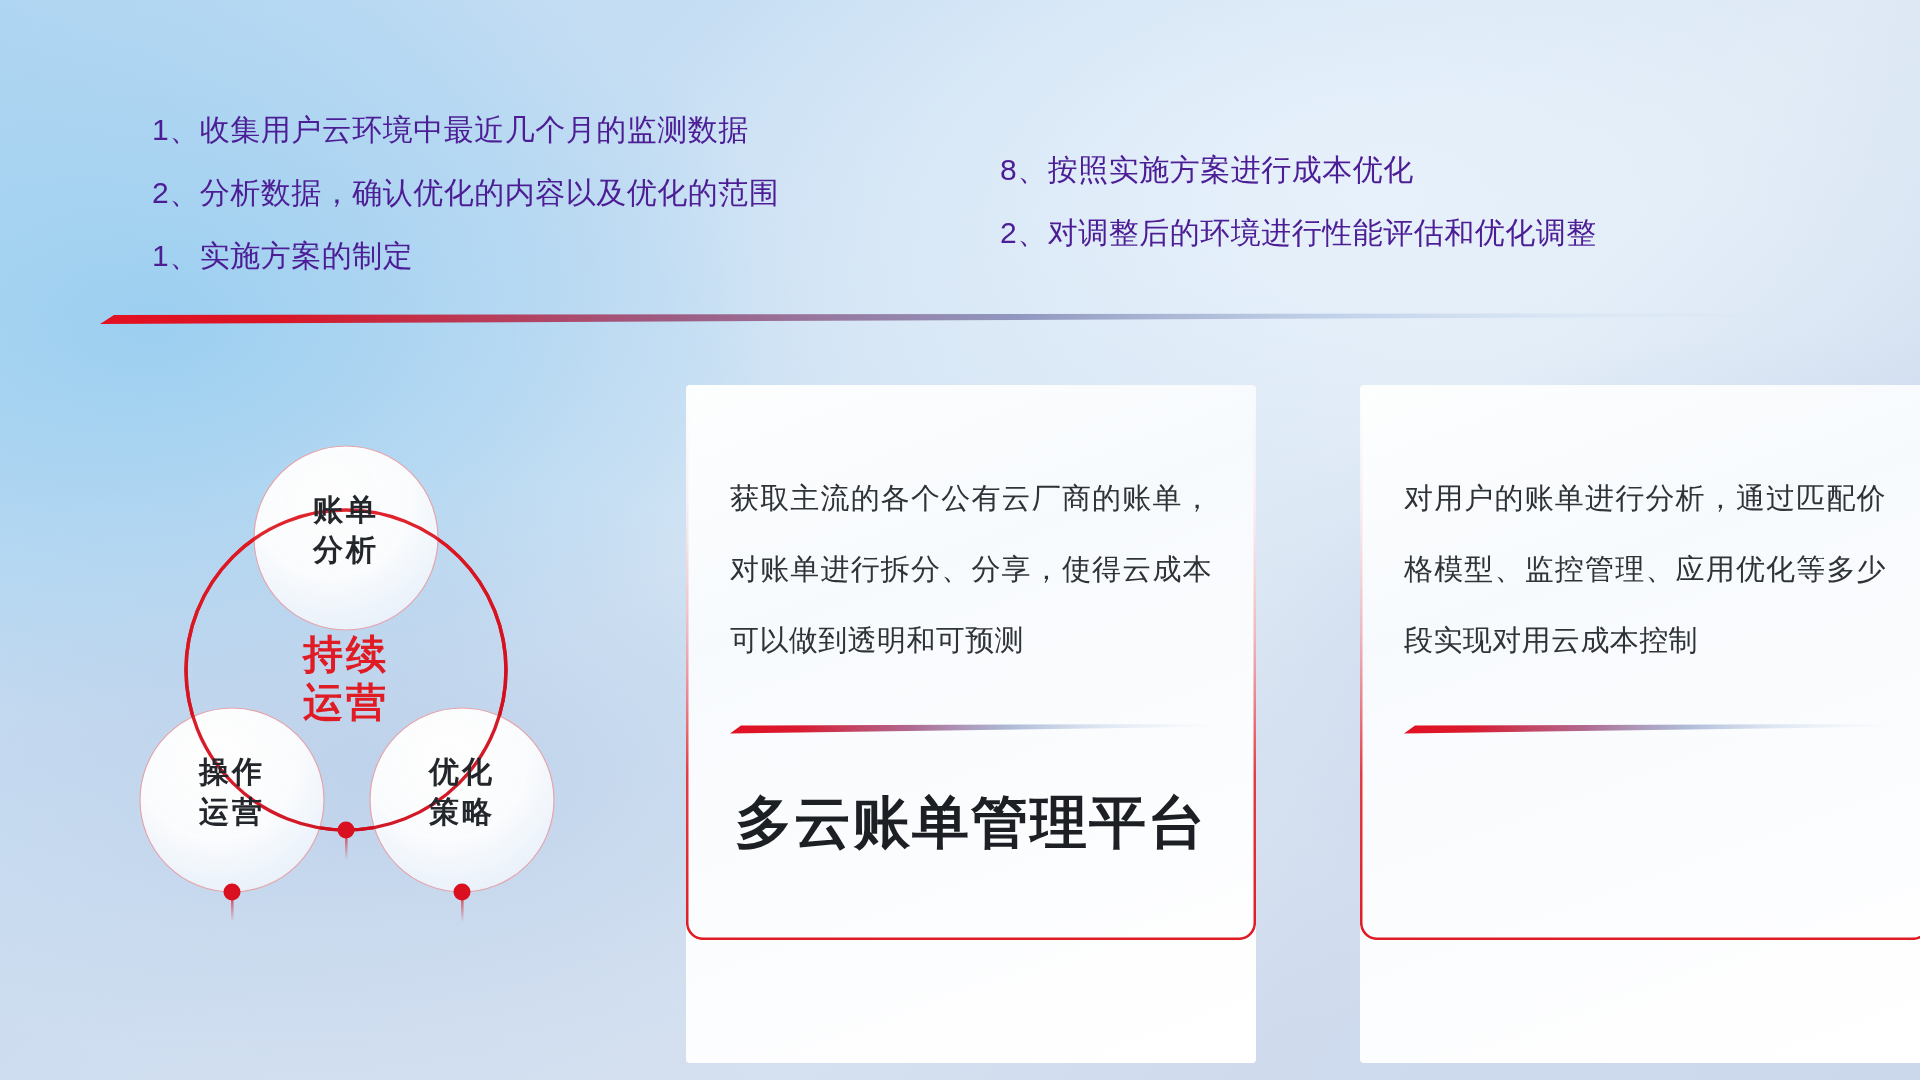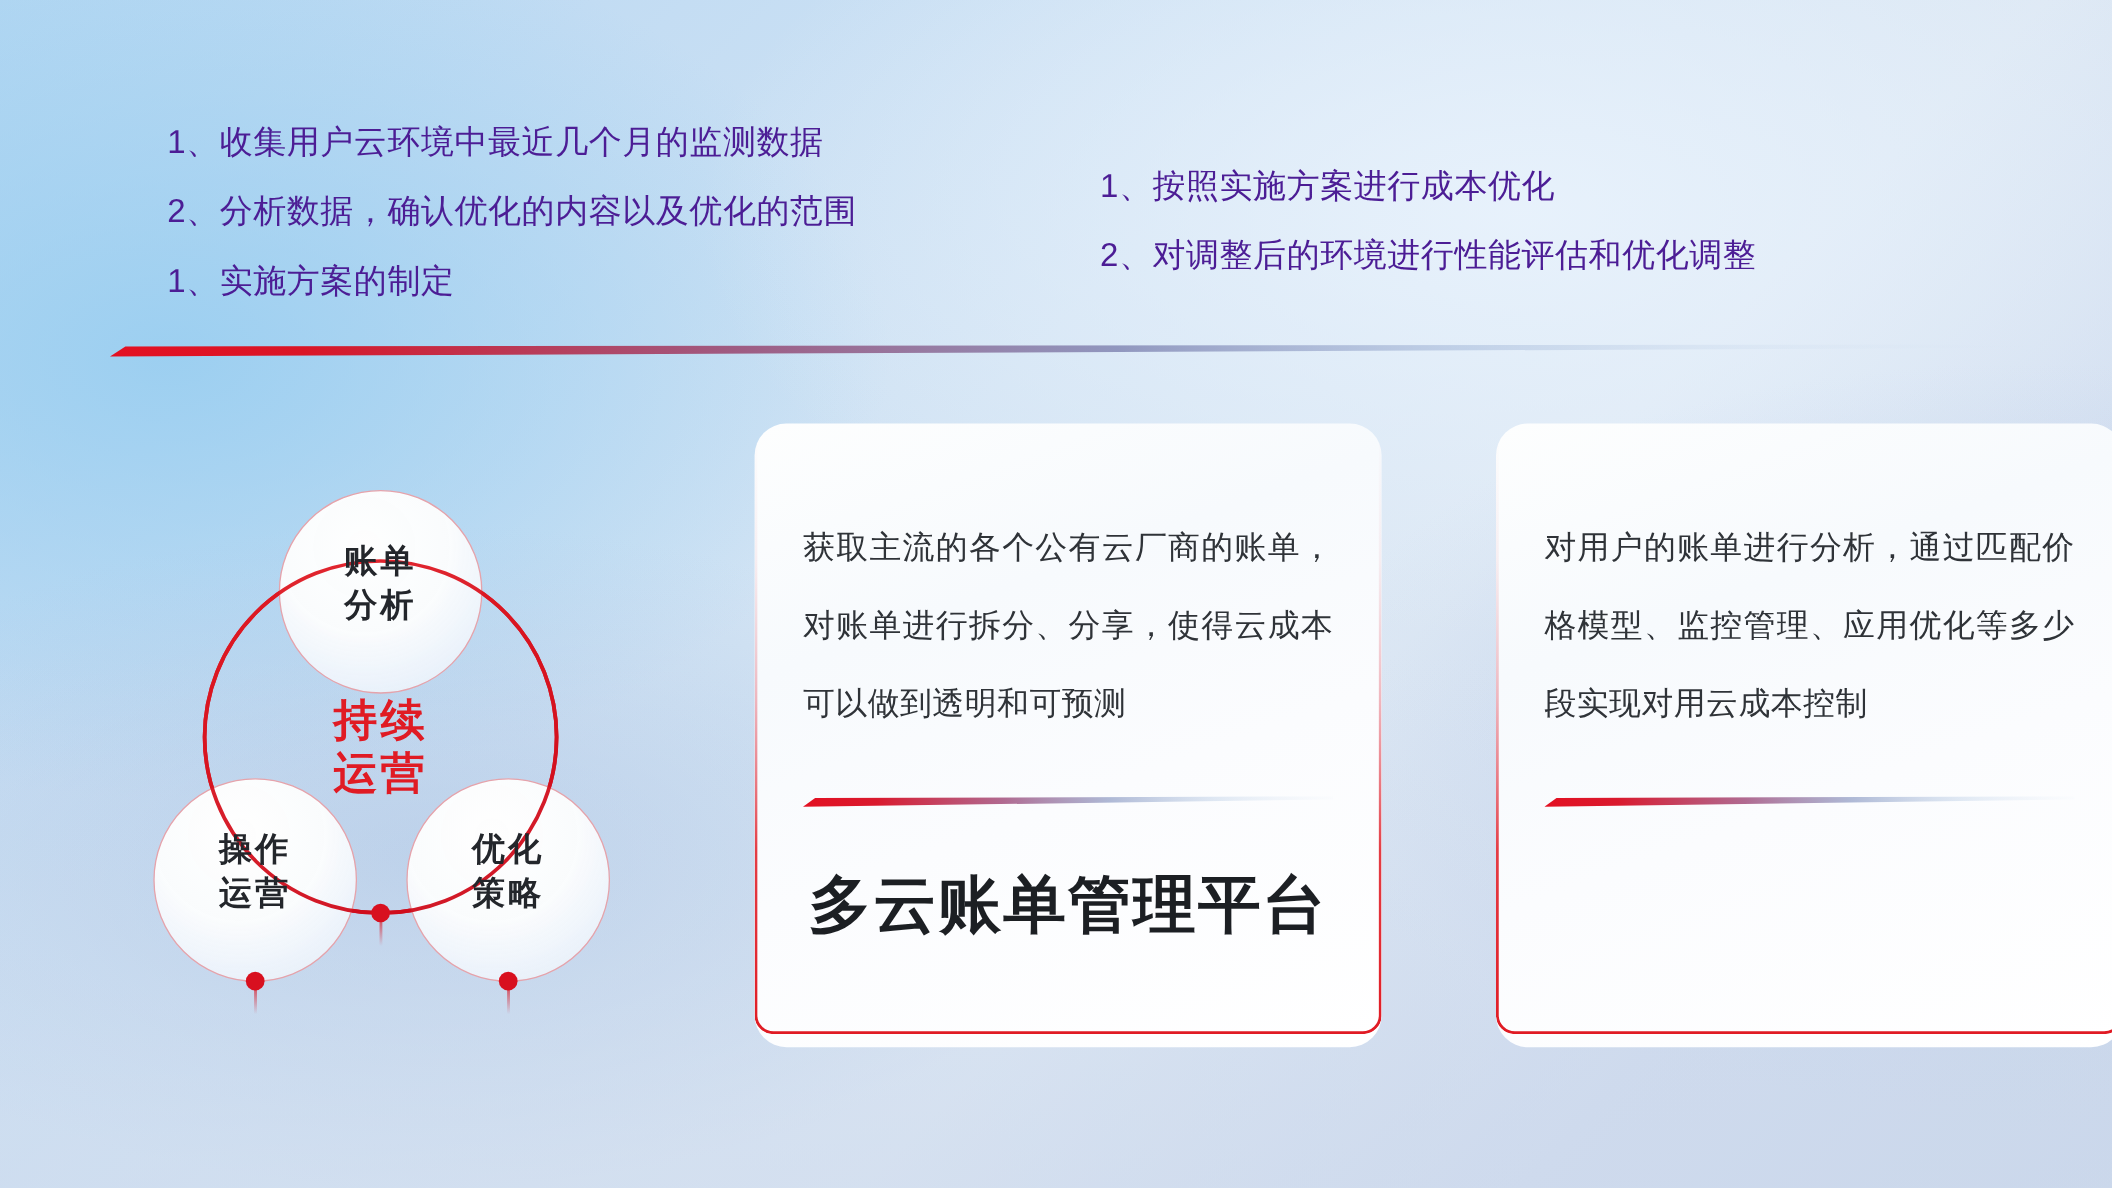--- a/index.html
+++ b/index.html
@@ -42,22 +42,22 @@
   #divider{
     position:absolute; z-index:3; left:100px; top:312px;
     width:1760px; height:14px;
   }
 
   
   #diagram{position:absolute;z-index:3;left:90px;top:350px;width:590px;height:600px;}
 
   
   .card{
-    position:absolute; z-index:3; top:385px; width:570px; height:567px;
-    border-radius:29px;
+    position:absolute; z-index:3; top:385px; width:570px; height:678px;
+    border-radius:4px;
     background:linear-gradient(160deg,#fdfefe 0%, #f7fafd 30%, #fbfcfe 58%, #ffffff 100%);
     overflow:hidden;
   }
   #card-1{left:686px;}
   #card-2{left:1360px;}
   .card-border{position:absolute;inset:0;border-radius:16px;pointer-events:none;}
   .card-inner{position:relative;z-index:2;padding:78px 44px 0 44px;height:100%;}
   .card-body{
     font-size:29px; line-height:71px; color:#2f3338; font-weight:400;
     letter-spacing:.4px; text-align:justify;
@@ -81,21 +81,21 @@
   <div class="bg-l6"></div>
 </div>
 
 <div id="steps">
   <div class="step-col left">
     <div class="step">1、收集用户云环境中最近几个月的监测数据</div>
     <div class="step">2、分析数据，确认优化的内容以及优化的范围</div>
     <div class="step">1、实施方案的制定</div>
   </div>
   <div class="step-col right">
-    <div class="step">1、按照实施方案进行成本优化</div>
+    <div class="step">8、按照实施方案进行成本优化</div>
     <div class="step">2、对调整后的环境进行性能评估和优化调整</div>
   </div>
 </div>
 
 <svg id="divider" viewBox="0 0 1760 14" preserveAspectRatio="none">
   <defs>
     <linearGradient id="divGrad" x1="0" y1="0" x2="1" y2="0">
       <stop offset="0" stop-color="#e31022" stop-opacity="1"></stop>
       <stop offset="0.10" stop-color="#da1526" stop-opacity="1"></stop>
       <stop offset="0.32" stop-color="#9c4f77" stop-opacity=".92"></stop>

